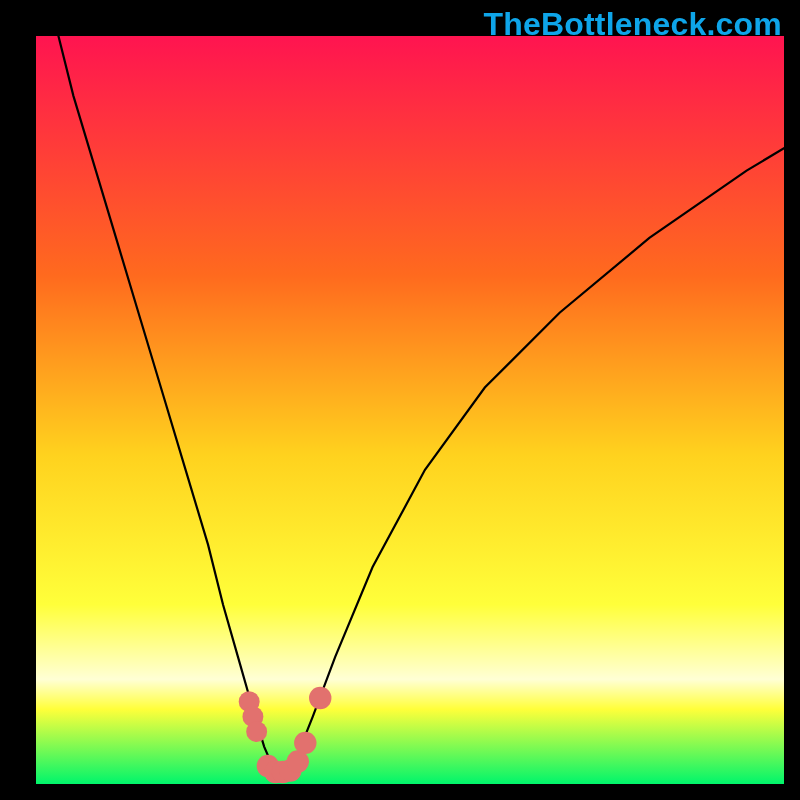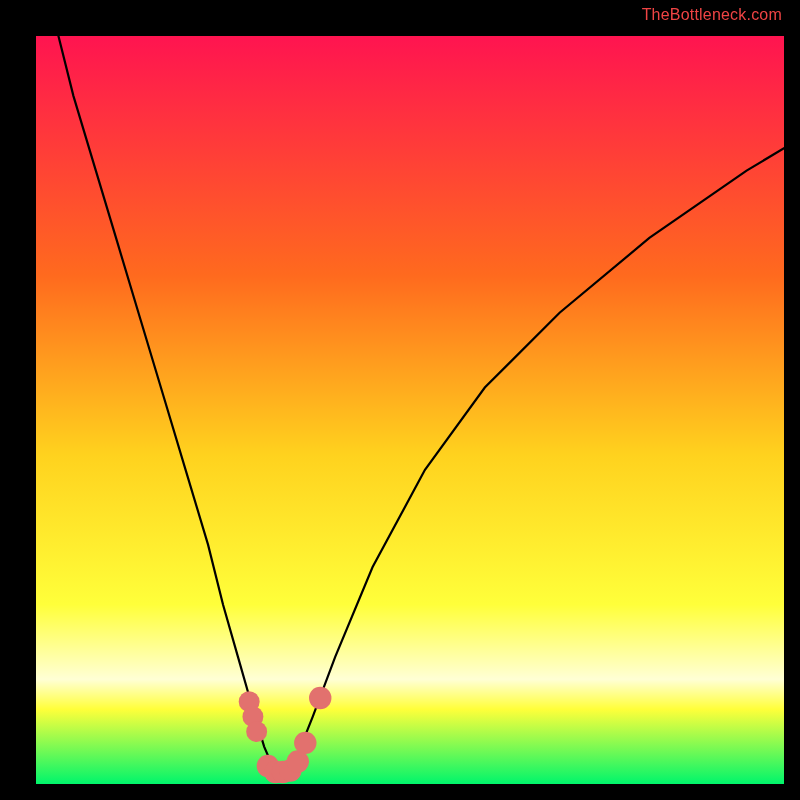--- a/index.html
+++ b/index.html
@@ -21,23 +21,23 @@
     left: 36px;
     top: 36px;
     width: 748px;
     height: 748px;
     overflow: hidden;
   }
   .watermark {
     position: absolute;
     top: 6px;
     right: 18px;
-    font-size: 16px;
-    font-weight: 400;
-    color: #ef4444;
+    font-size: 32px;
+    font-weight: 700;
+    color: #0ea5e9;
     letter-spacing: 0.2px;
   }
   svg {
     display: block;
   }
 </style>
 </head>
 <body>
 
 <div class="frame">

